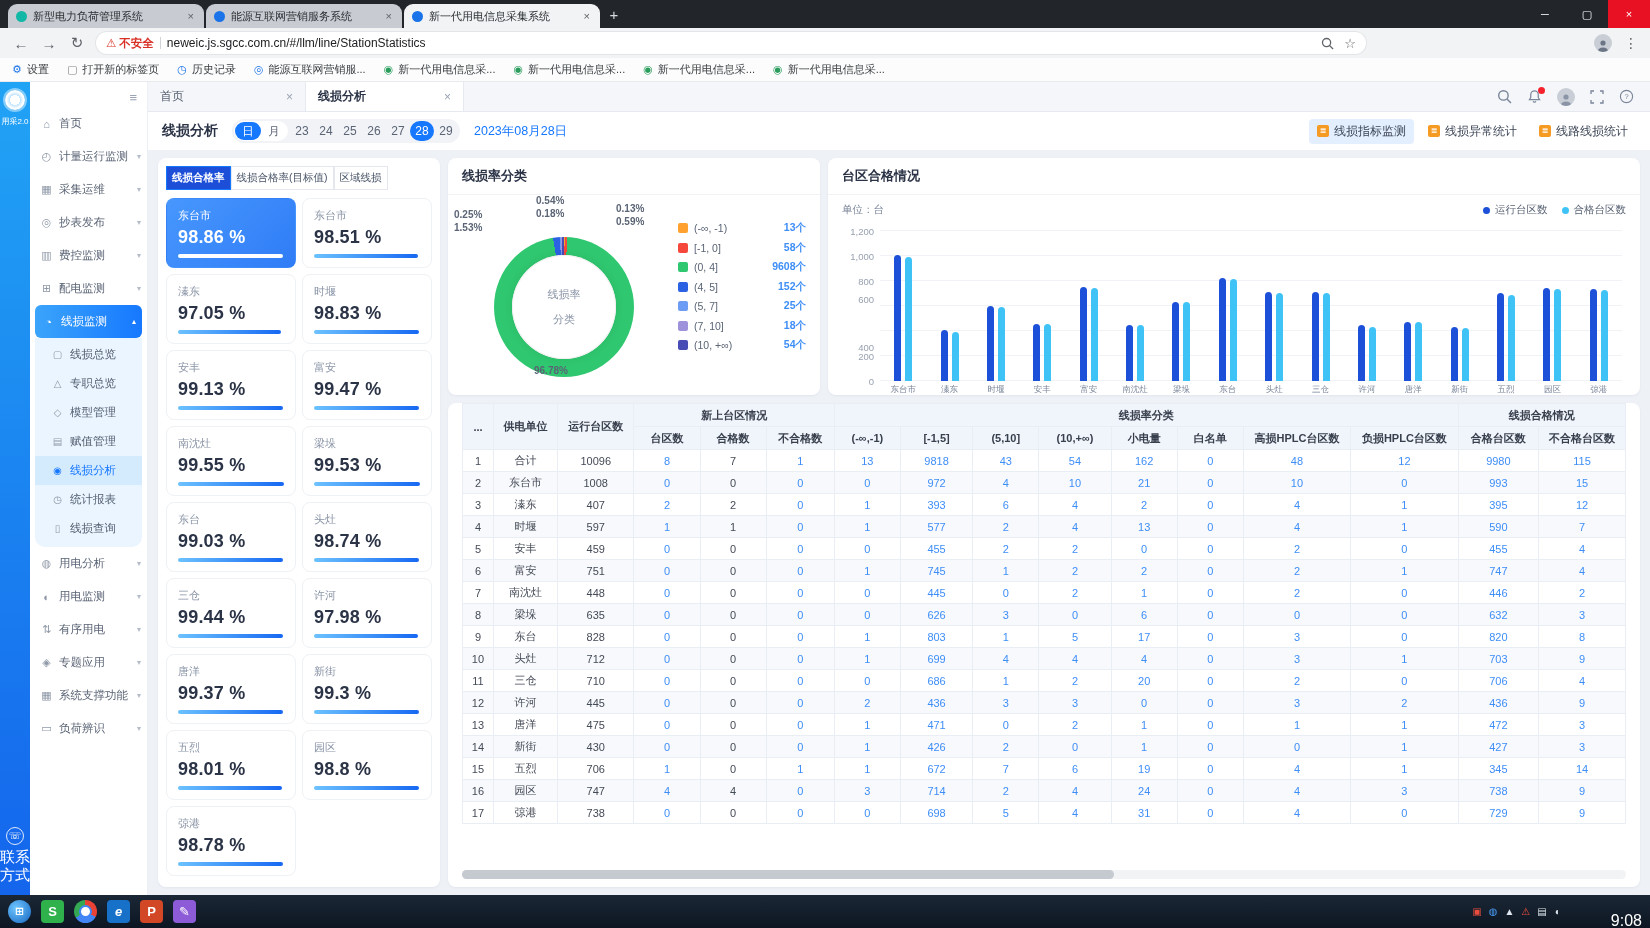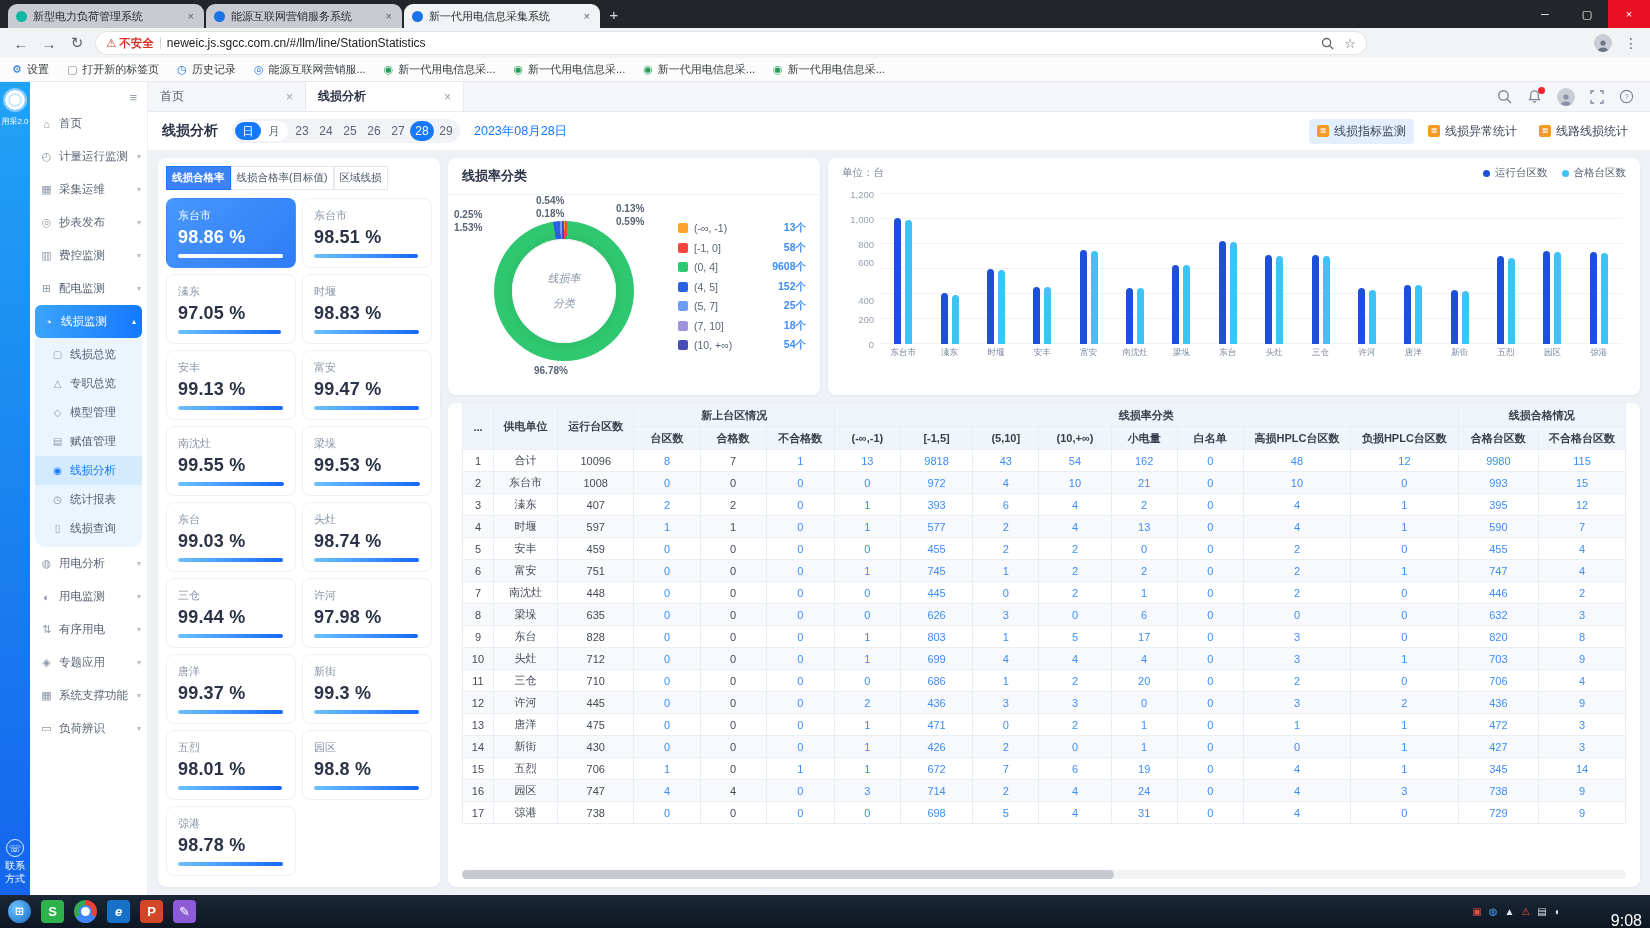--- a/index.html
+++ b/index.html
@@ -30,21 +30,21 @@
   .bm { display:flex; align-items:center; gap:5px; font-size:11px; color:#3c4043; white-space:nowrap; }
   .bm-icon { font-size:11px; }
 
   
   .app { flex:1; display:flex; min-height:0; }
   .rail { width:30px; background:linear-gradient(180deg,#21a3f5,#1465ec); display:flex; flex-direction:column; align-items:center; padding-top:8px; color:#fff; flex:none; }
   .rail-logo { width:20px; height:20px; border-radius:50%; background:radial-gradient(circle at 50% 50%, #fff 35%, #bfe3ff 36%, #fff 60%); box-shadow:0 0 0 2px rgba(255,255,255,.45); margin-bottom:6px; }
   .rail-name { font-size:8px; white-space:nowrap; overflow:hidden; width:30px; text-align:center; }
   .rail-bottom { margin-top:auto; margin-bottom:10px; display:flex; flex-direction:column; align-items:center; gap:3px; }
   .rail-phone { width:18px; height:18px; border:1px solid rgba(255,255,255,.85); border-radius:50%; font-size:10px; display:flex; align-items:center; justify-content:center; }
-  .rail-contact { font-size:10px; line-height:1.25; text-align:center; white-space:pre-line; }
+  .rail-contact { font-size:15px; line-height:1.25; text-align:center; white-space:pre-line; }
 
   .sidebar { width:118px; background:#fff; border-right:1px solid #eceff3; display:flex; flex-direction:column; padding-top:4px; flex:none; overflow:hidden; }
   .collapse { align-self:flex-end; color:#9aa3b2; font-size:13px; padding:4px 10px 2px; }
   .menu { flex:1; overflow:hidden; }
   .menu-item { height:33px; display:flex; align-items:center; gap:6px; padding:0 6px 0 10px; font-size:11.5px; color:#5a6475; cursor:pointer; }
   .mi-icon { font-size:11px; color:#8f99a8; width:13px; text-align:center; }
   .mi-arrow { margin-left:auto; font-size:8px; color:#b4bcc8; }
   .menu-item-active { margin:0 5px; border-radius:6px; background:linear-gradient(90deg,#3ba4fb,#1678ff); color:#fff; padding-left:7px; }
   .menu-item-active .mi-icon, .menu-item-active .mi-arrow { color:#fff; }
   .submenu { background:#eaf5ff; margin:0 5px; border-radius:0 0 10px 10px; padding:2px 0 4px; }
@@ -78,37 +78,37 @@
   .vico { width:12px; height:12px; background:#f59a23; border-radius:2px; color:#fff; font-size:8px; line-height:12px; text-align:center; }
 
   .content { flex:1; display:flex; gap:8px; padding:8px 10px; min-height:0; background:#eef1f6; }
   .panel { background:#fff; border-radius:8px; box-shadow:0 1px 3px rgba(20,40,80,.05); }
   .ptl { font-size:13px; font-weight:bold; color:#2b3346; padding:9px 14px; border-bottom:1px solid #f0f2f5; }
 
   
   .left-panel { width:282px; flex:none; padding:8px; display:flex; flex-direction:column; }
   .lp-tabs { display:flex; gap:0; margin-bottom:8px; }
   .lp-tab { font-size:10.5px; color:#4a5568; padding:4px 5px; border:1px solid #e4e8ee; background:#fff; white-space:nowrap; }
-  .lp-tab.is-active { background:#3b82f6; border-color:#1677ff; color:#fff; font-weight:bold; }
+  .lp-tab.is-active { background:#1d4ed8; border-color:#1677ff; color:#fff; font-weight:bold; }
   .cards { display:grid; grid-template-columns:1fr 1fr; gap:6px; align-content:start; }
   .card { border:1px solid #eef1f5; border-radius:8px; padding:9px 11px 10px; height:70px; background:#fff; }
   .card-name { font-size:11px; color:#8a94a6; }
   .card-value { font-size:18px; font-weight:bold; color:#2b3346; margin-top:4px; letter-spacing:.2px; }
   .card-bar { height:4px; border-radius:2px; background:linear-gradient(90deg,#6cc2ff,#1668f2); margin-top:6px; }
   .card-selected { background:linear-gradient(135deg,#4797fe,#2f7cf6); border-color:transparent; }
   .card-selected .card-name,.card-selected .card-value { color:#fff; }
   .card-selected .card-bar { background:#fff; }
 
   .right-col { flex:1; display:flex; flex-direction:column; gap:8px; min-width:0; }
   .top-row { height:237px; display:flex; gap:8px; flex:none; }
 
   
   .donut-panel { width:372px; flex:none; }
   .donut-body { position:relative; height:200px; }
-  .donut { position:absolute; left:46px; top:26px; width:140px; height:140px; border-radius:50%;font-style:italic; }
+  .donut { position:absolute; left:46px; top:42px; width:140px; height:140px; border-radius:50%; }
   .donut-hole { position:absolute; left:18px; top:18px; width:104px; height:104px; background:#fff; border-radius:50%; box-shadow:0 0 10px rgba(0,0,0,.08), inset 0 0 0 1px #f0f0f0; display:flex; flex-direction:column; align-items:center; justify-content:center; gap:10px; }
   .donut-center { font-size:11px; color:#8a94a6; }
   .callout { position:absolute; font-size:10px; font-weight:bold; color:#5a6475; line-height:1.25; text-align:center; }
   .callout span { display:block; }
   .pos-top { left:88px; top:0; }
   .pos-left { left:6px; top:14px; }
   .pos-right { left:168px; top:8px; }
   .pos-bottom { left:86px; top:170px; color:#5a6475; }
   .dlegend { position:absolute; right:14px; top:26px; width:128px; display:flex; flex-direction:column; gap:5.5px; }
   .dleg-row { display:flex; align-items:center; gap:6px; font-size:10.5px; color:#5a6475; }
@@ -658,20 +658,21 @@
                     <div class="dleg-row">
                       <span class="dleg-sw" style="background: rgb(71, 77, 181);"></span>
                       <span>(10, +∞)</span>
                       <span class="dleg-count">54个</span>
                     </div>
                   </div>
               </div>
             </div>
 
             <div class="panel bar-panel">
+              <div class="ptl">台区合格情况</div>
               <div class="bar-body">
                 <div class="bar-meta">
                   <span>单位：台</span>
                   <div class="blegend">
 
                       <span class="bleg">
                         <span class="bleg-dot" style="background: rgb(29, 80, 216);"></span>
                         <span>运行台区数</span>
                       </span>
 
@@ -680,21 +681,21 @@
                         <span>合格台区数</span>
                       </span>
                     </div>
                 </div>
                 <div class="chart-zone" id="barzone">
                     <div class="gridline" style="bottom: 0px;"></div>
                     <span class="ytick" style="bottom: 0px;">0</span>
                     <div class="gridline" style="bottom: 25px;"></div>
                     <span class="ytick" style="bottom: 25px;">200</span>
                     <div class="gridline" style="bottom: 50px;"></div>
-                    <span class="ytick" style="bottom: 44px;">400</span>
+                    <span class="ytick" style="bottom: 34px;">400</span>
                     <div class="gridline" style="bottom: 75px;"></div>
                     <span class="ytick" style="bottom: 82px;">600</span>
                     <div class="gridline" style="bottom: 100px;"></div>
                     <span class="ytick" style="bottom: 100px;">800</span>
                     <div class="gridline" style="bottom: 125px;"></div>
                     <span class="ytick" style="bottom: 125px;">1,000</span>
                     <div class="gridline" style="bottom: 150px;"></div>
                     <span class="ytick" style="bottom: 150px;">1,200</span>
                     <div class="bars-row">
                       <div class="bar-col">

